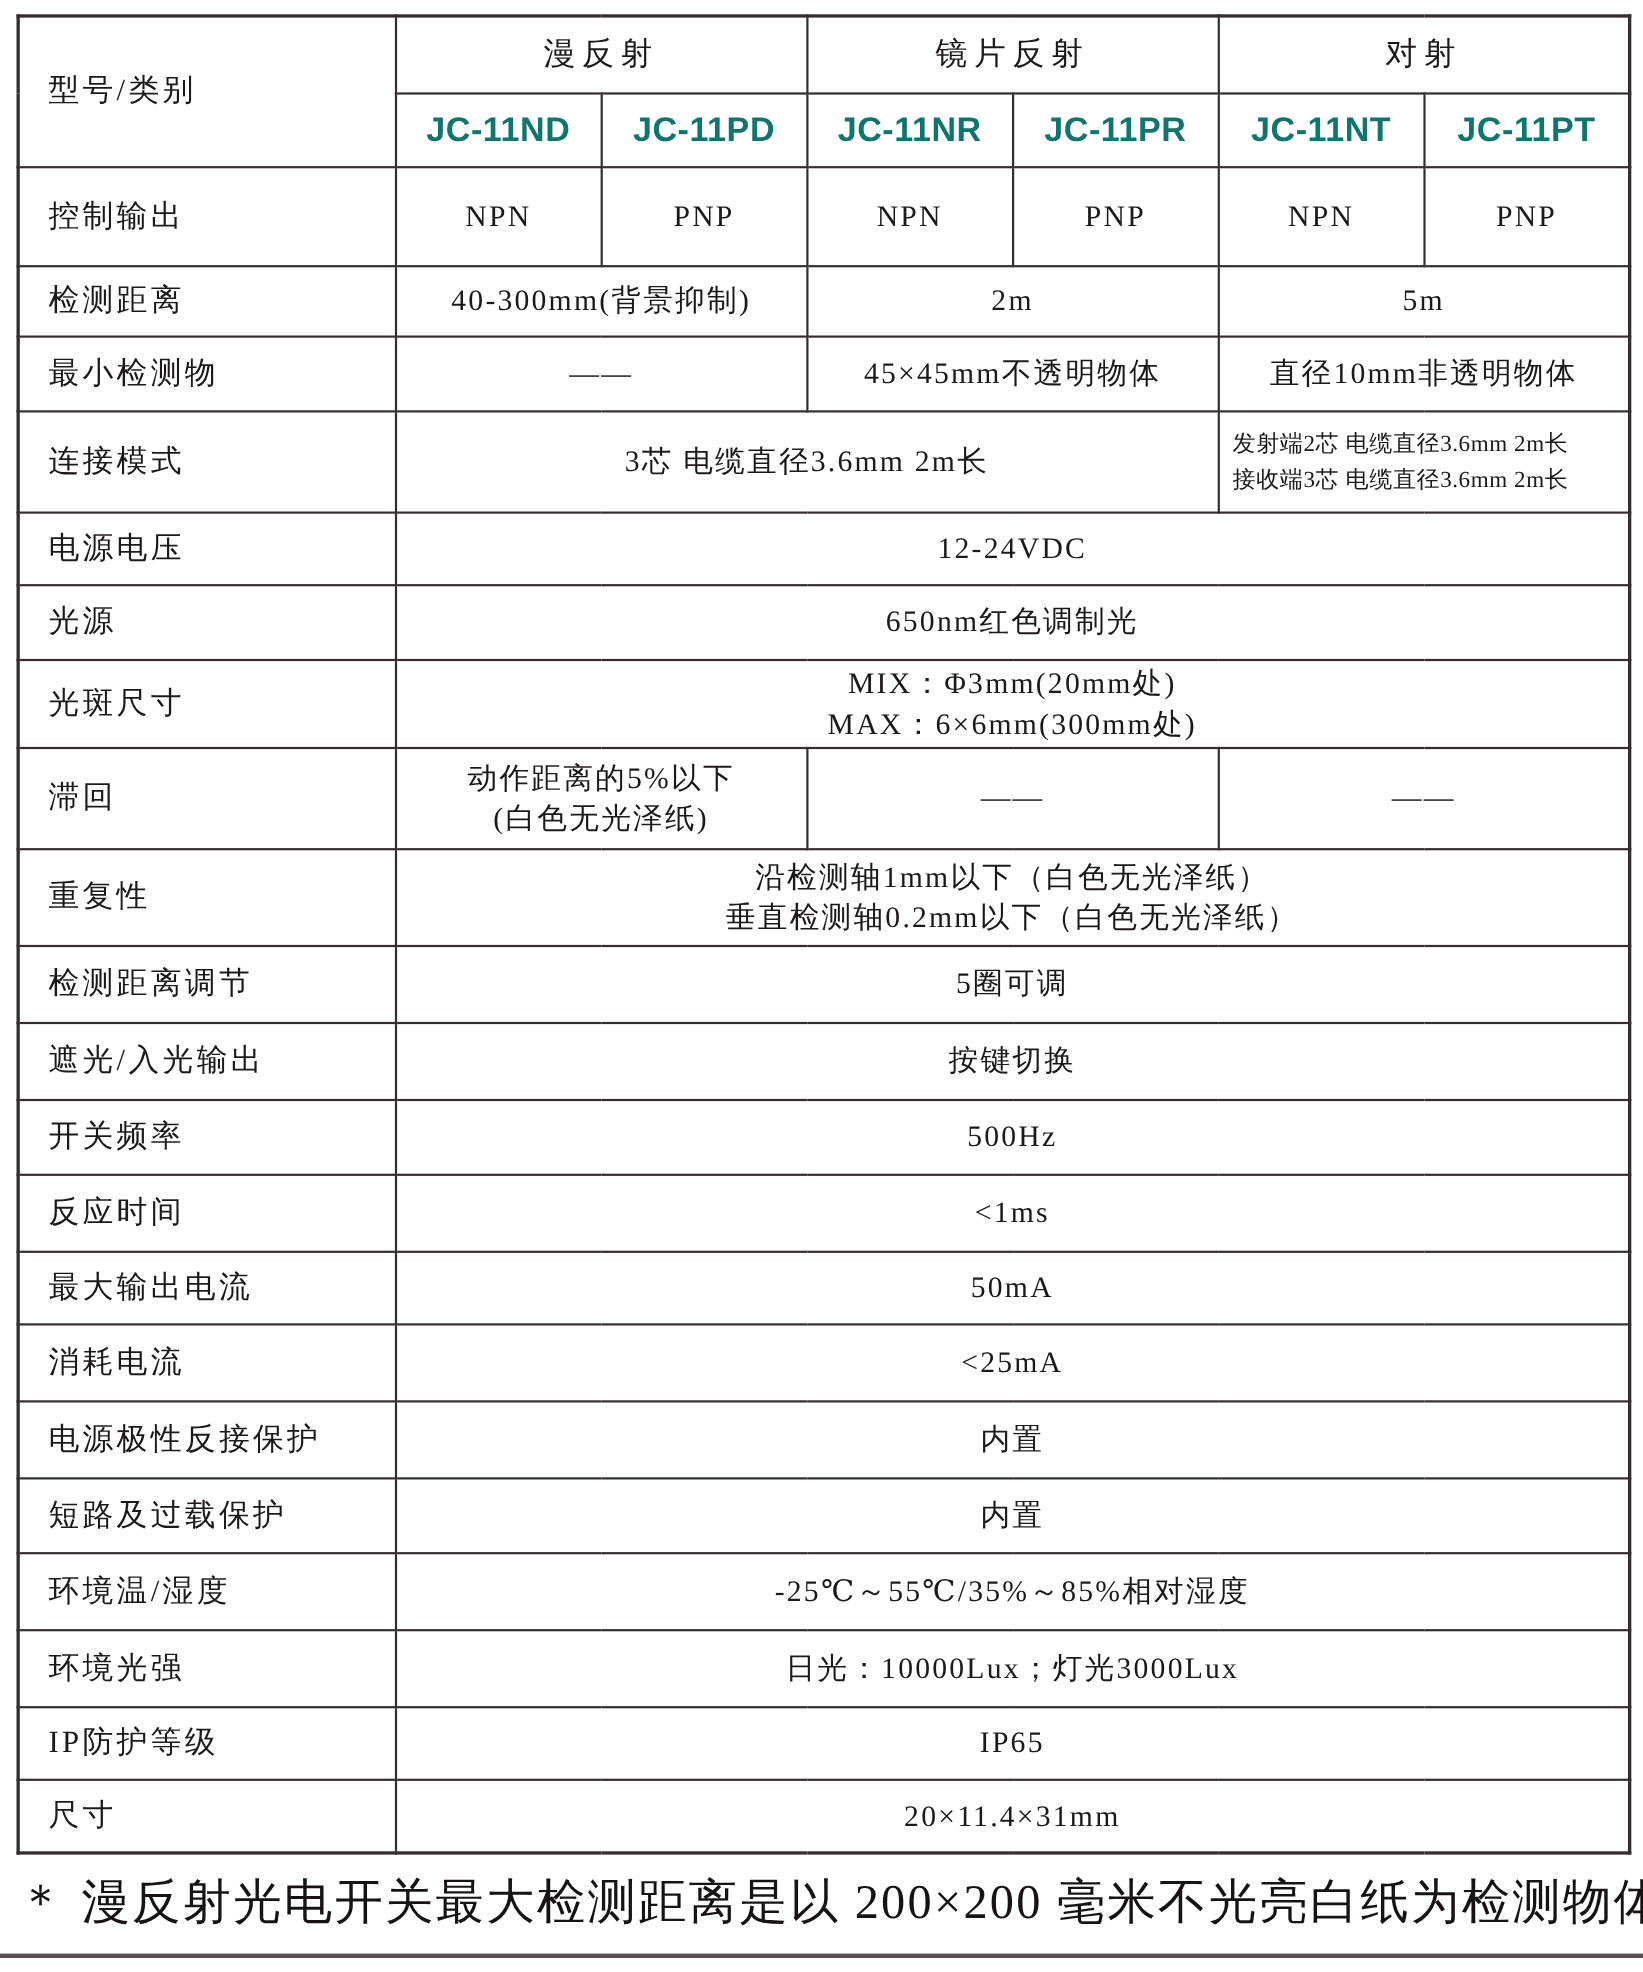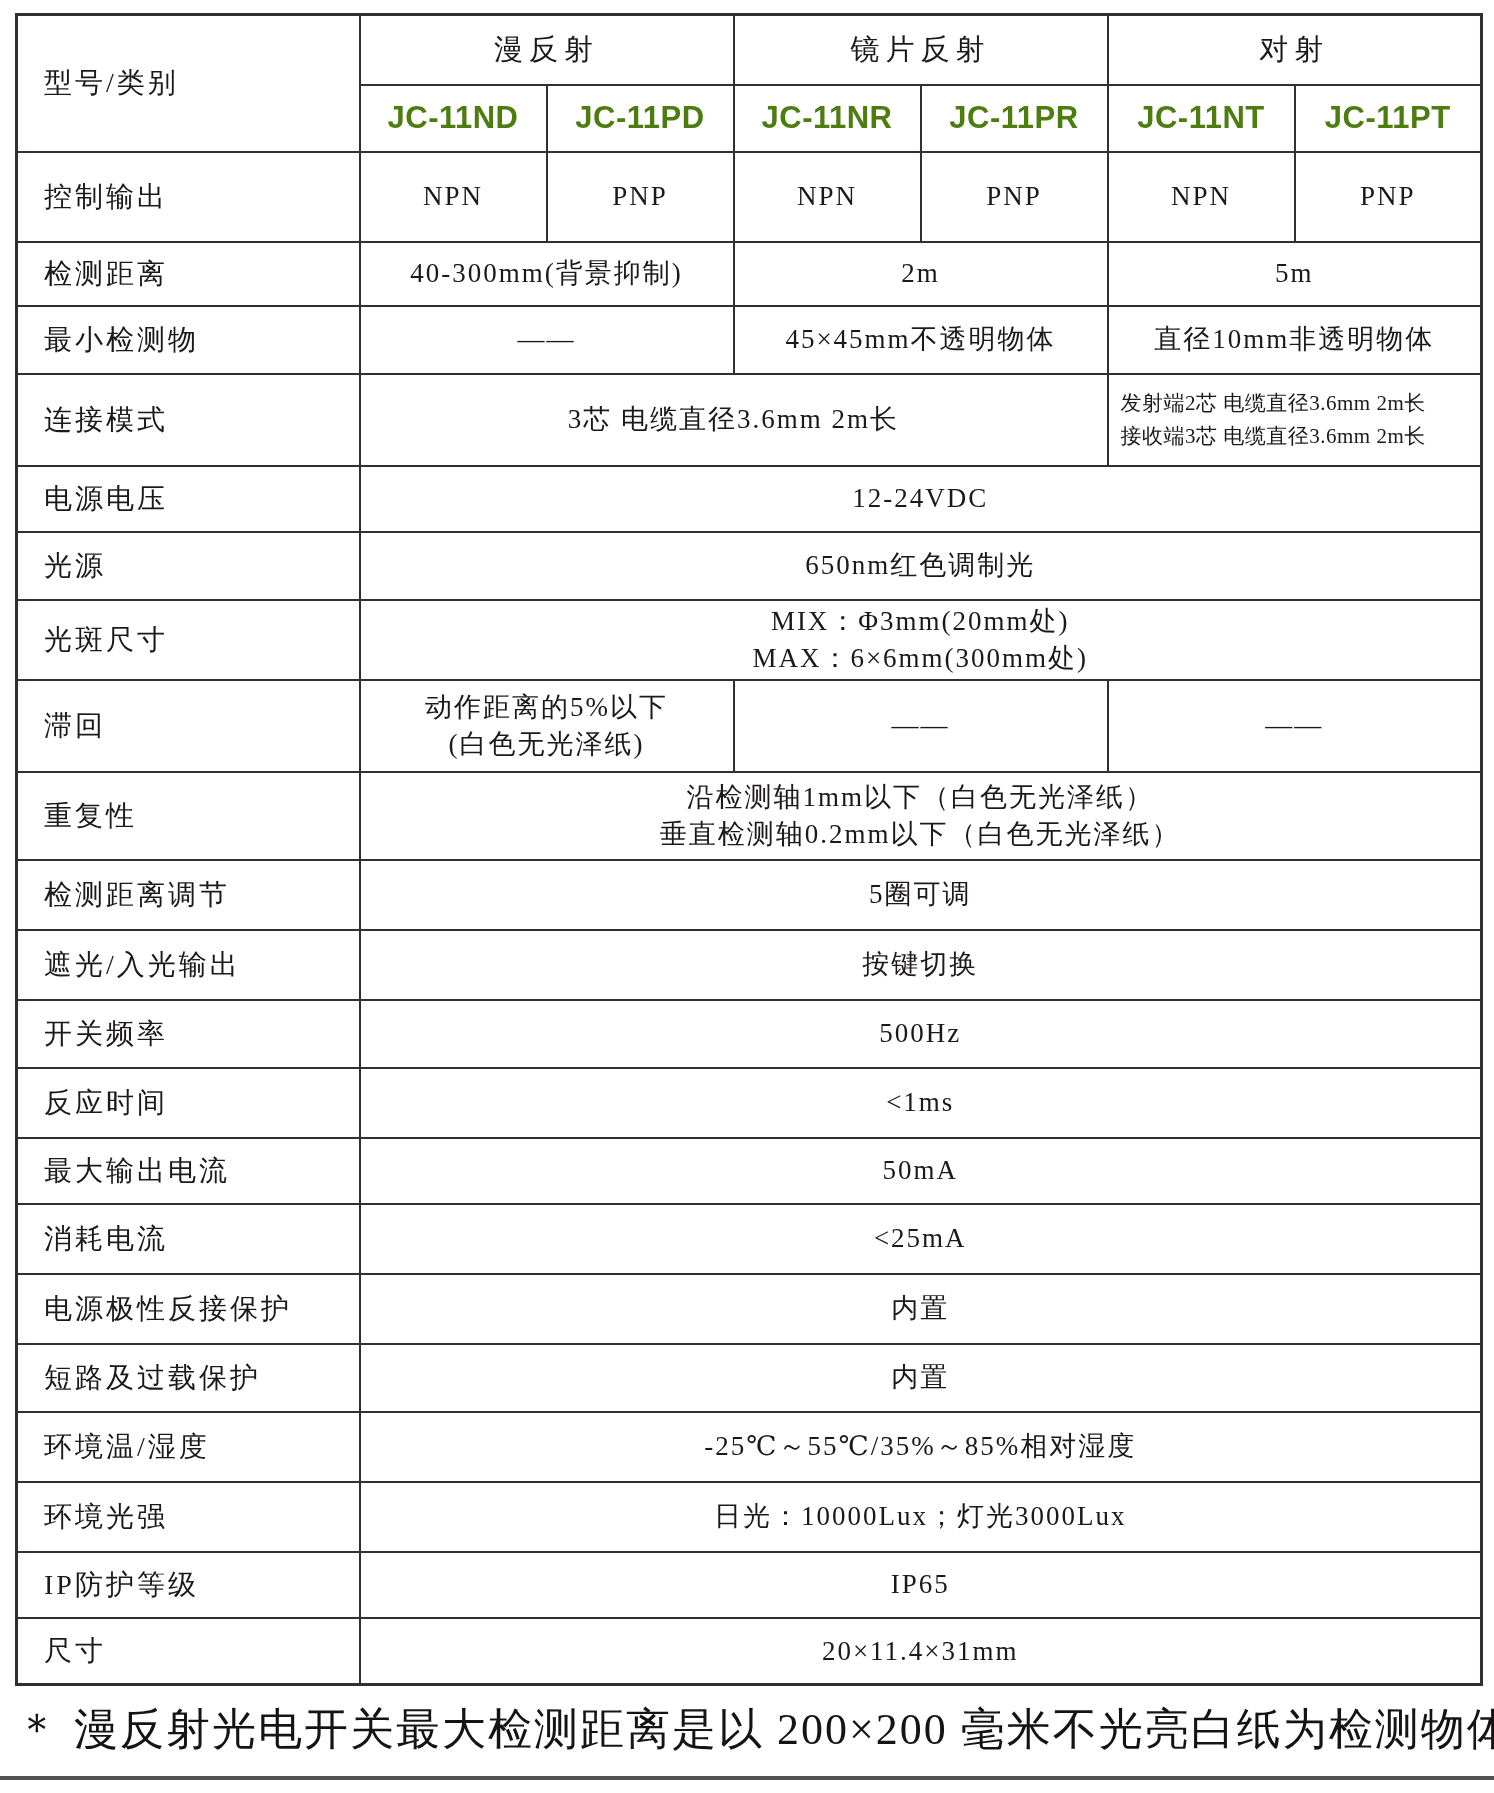--- a/index.html
+++ b/index.html
@@ -23,21 +23,21 @@
     padding:2px 6px; overflow:hidden;
   }
   .row-label {
     text-align:left; padding-left:26px;
     font-size:28px; letter-spacing:3px;
   }
   .cat { font-size:29px; letter-spacing:6px;margin-left:32px; }
   .model {
     font-family:"Liberation Sans","DejaVu Sans",sans-serif;
     font-size:31px; font-weight:600; letter-spacing:0.5px;
-    color:#4d7c0f;
+    color:#0f766e;
   }
   .np { letter-spacing:4px; }
   .v  { letter-spacing:2px; white-space:pre-line; }
   .v-left {
     text-align:left; padding-left:12px;
     font-size:21px; letter-spacing:0.5px; line-height:1.55;
   }
   .footnote {
     position:absolute; left:15px; top:1700px; width:1479px;
     font-size:44px; letter-spacing:2px; white-space:nowrap;

